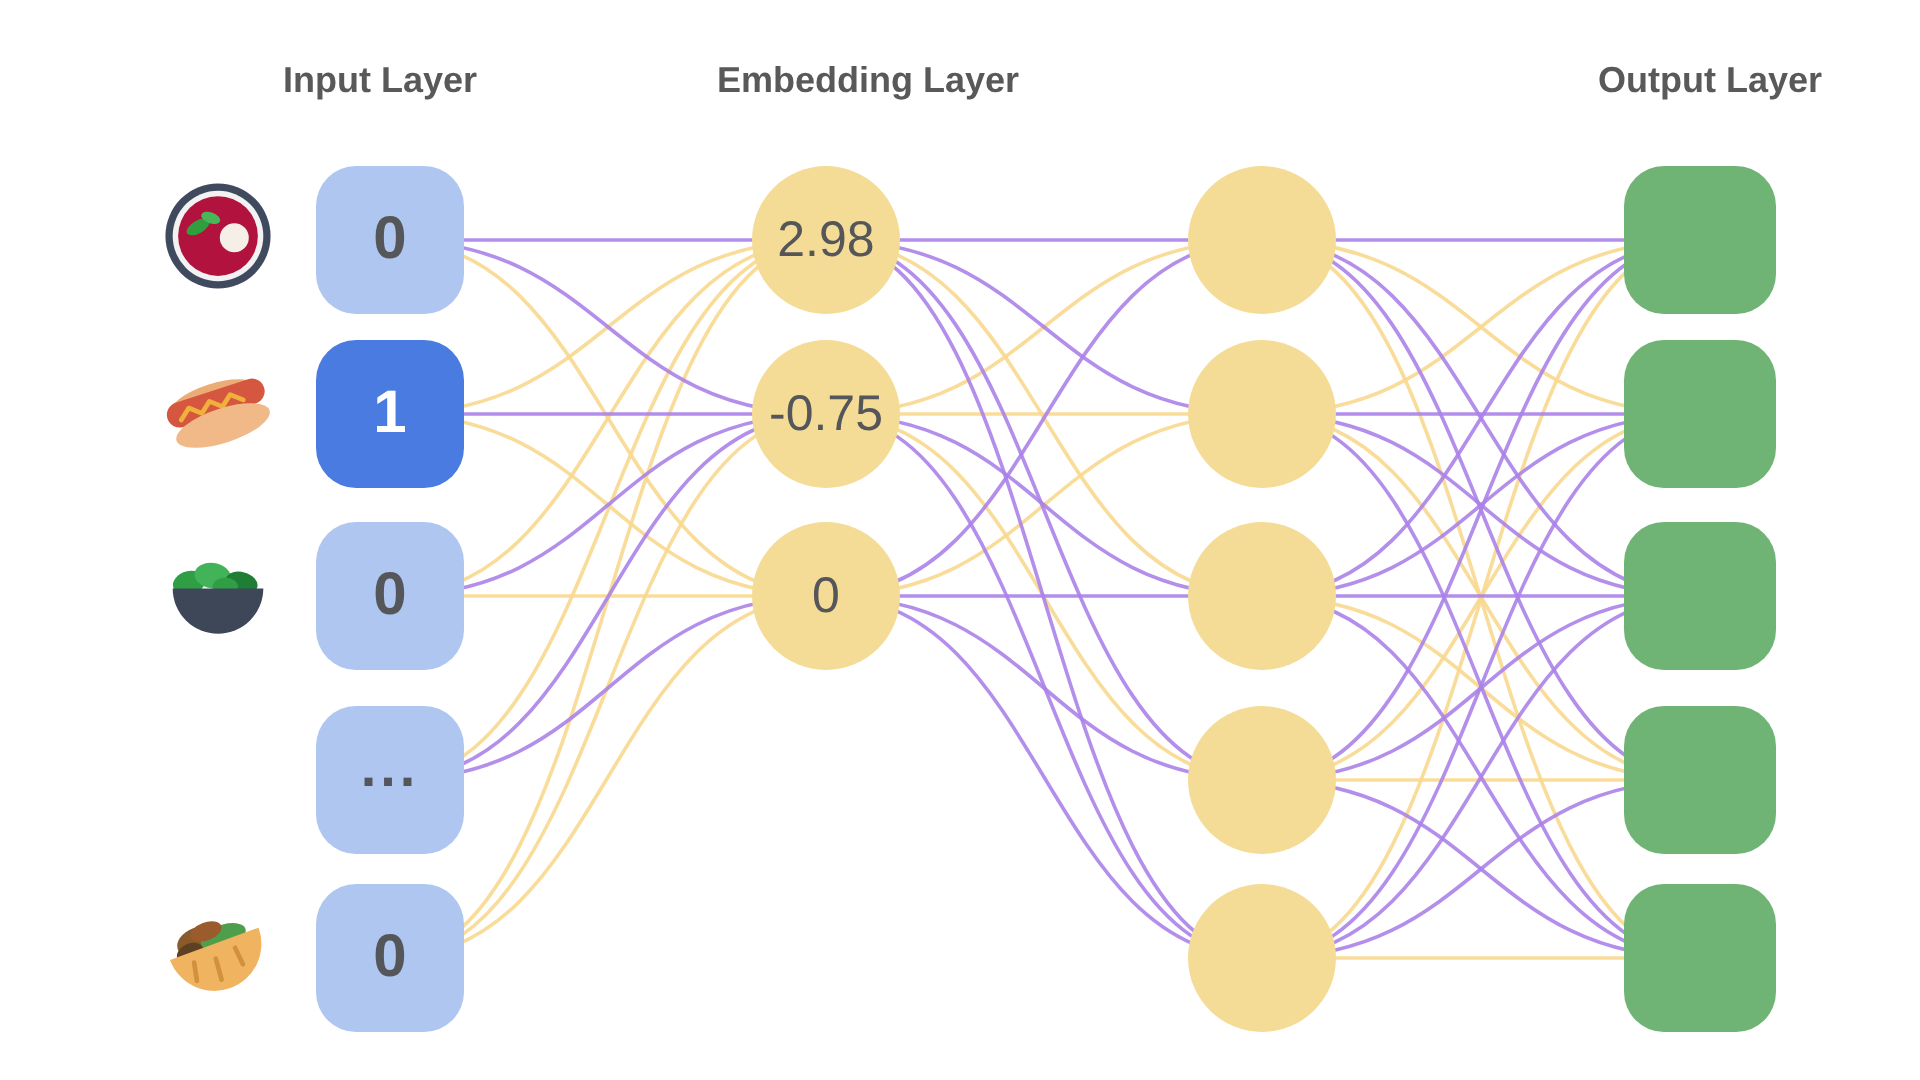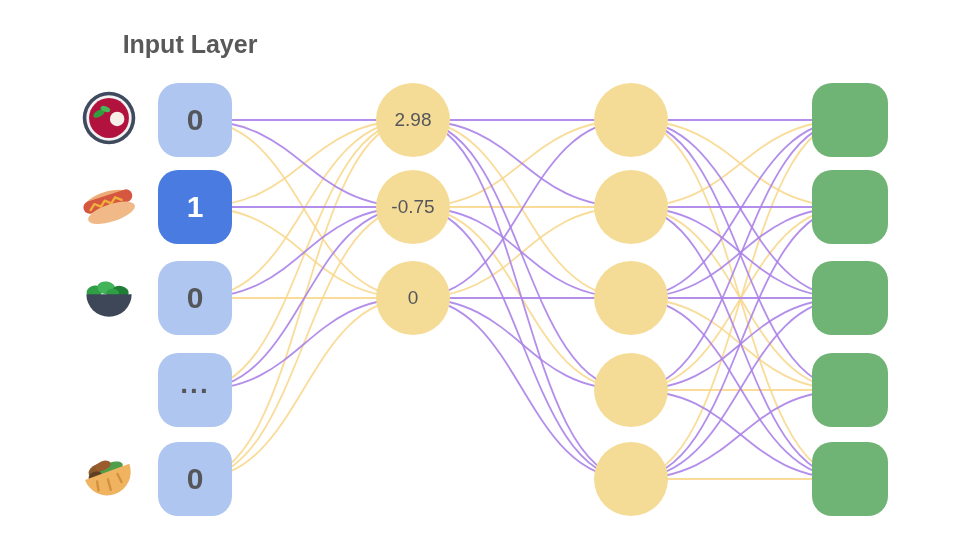--- a/index.html
+++ b/index.html
@@ -2,34 +2,34 @@
 <html style="--c-input: #aec6f0; --c-input-active: #4a7be0; --c-emb: #f5dc96; --c-out: #6fb474; --c-text: #55565a; --c-title: #595959;"><head>
 <meta charset="utf-8">
 <style>
   html,body{margin:0;padding:0;background:#ffffff;}
   #canvas{
     position:relative;width:960px;height:540px;background:#ffffff;overflow:hidden;
     font-family:"Liberation Sans","DejaVu Sans",sans-serif;
   }
   .layer-title{
     position:absolute;top:30px;transform:translateX(-50%);
-    font-size:25px;font-weight:bold;color:var(--c-title);white-space:nowrap;
+    font-size:18px;font-weight:bold;color:var(--c-title);white-space:nowrap;
   }
   #edge-svg{position:absolute;left:0;top:0;width:960px;height:540px;}
   .node-box{
     position:absolute;width:74px;height:74px;border-radius:20px;
     background:var(--c-input);display:flex;align-items:center;justify-content:center;
     font-size:30px;font-weight:bold;color:var(--c-text);
   }
   .node-box.active{background:var(--c-input-active);color:#ffffff;}
   .node-box.dots{font-size:28px;letter-spacing:2px;padding-bottom:12px;box-sizing:border-box;}
   .node-circle{
     position:absolute;width:74px;height:74px;border-radius:50%;
     background:var(--c-emb);display:flex;align-items:center;justify-content:center;
-    font-size:19px;font-weight:400;color:var(--c-text);
+    font-size:25px;font-weight:400;color:var(--c-text);
   }
   .node-out{
     position:absolute;width:76px;height:74px;border-radius:20px;
     background:var(--c-out);
   }
   .food-icon{position:absolute;width:58px;height:58px;}
   .food-icon svg{width:100%;height:100%;display:block;}
 </style>
 </head>
 <body>
@@ -87,20 +87,22 @@
       <path d="M631 298 C740.5 298 740.5 479 850 479" fill="none" stroke="#ab82e8" stroke-width="1.8" stroke-opacity="0.9"></path>
       <path d="M631 390 C740.5 390 740.5 120 850 120" fill="none" stroke="#ab82e8" stroke-width="1.8" stroke-opacity="0.9"></path>
       <path d="M631 390 C740.5 390 740.5 298 850 298" fill="none" stroke="#ab82e8" stroke-width="1.8" stroke-opacity="0.9"></path>
       <path d="M631 390 C740.5 390 740.5 479 850 479" fill="none" stroke="#ab82e8" stroke-width="1.8" stroke-opacity="0.9"></path>
       <path d="M631 479 C740.5 479 740.5 207 850 207" fill="none" stroke="#ab82e8" stroke-width="1.8" stroke-opacity="0.9"></path>
       <path d="M631 479 C740.5 479 740.5 298 850 298" fill="none" stroke="#ab82e8" stroke-width="1.8" stroke-opacity="0.9"></path>
       <path d="M631 479 C740.5 479 740.5 390 850 390" fill="none" stroke="#ab82e8" stroke-width="1.8" stroke-opacity="0.9"></path>
     </svg>
 
   <div class="layer-title" style="left:190px">Input Layer</div>
+  <div class="layer-title" style="left:434px">Embedding Layer</div>
+  <div class="layer-title" style="left:855px">Output Layer</div>
 
   <div id="nodes">
       <div class="food-icon" style="left: 80px; top: 89px;">
         <svg viewBox="0 0 64 64">
           <circle cx="32" cy="32" r="29" fill="#3f4a5e"></circle>
           <circle cx="32" cy="32" r="25" fill="#f2f2f2"></circle>
           <circle cx="32" cy="32" r="22" fill="#b2123e"></circle>
           <circle cx="41" cy="33" r="8" fill="#f6efe7"></circle>
           <ellipse cx="21" cy="27" rx="7" ry="3.5" fill="#2f9e3f" transform="rotate(-30 21 27)"></ellipse>
           <ellipse cx="28" cy="22" rx="5.5" ry="3" fill="#46b857" transform="rotate(20 28 22)"></ellipse>

